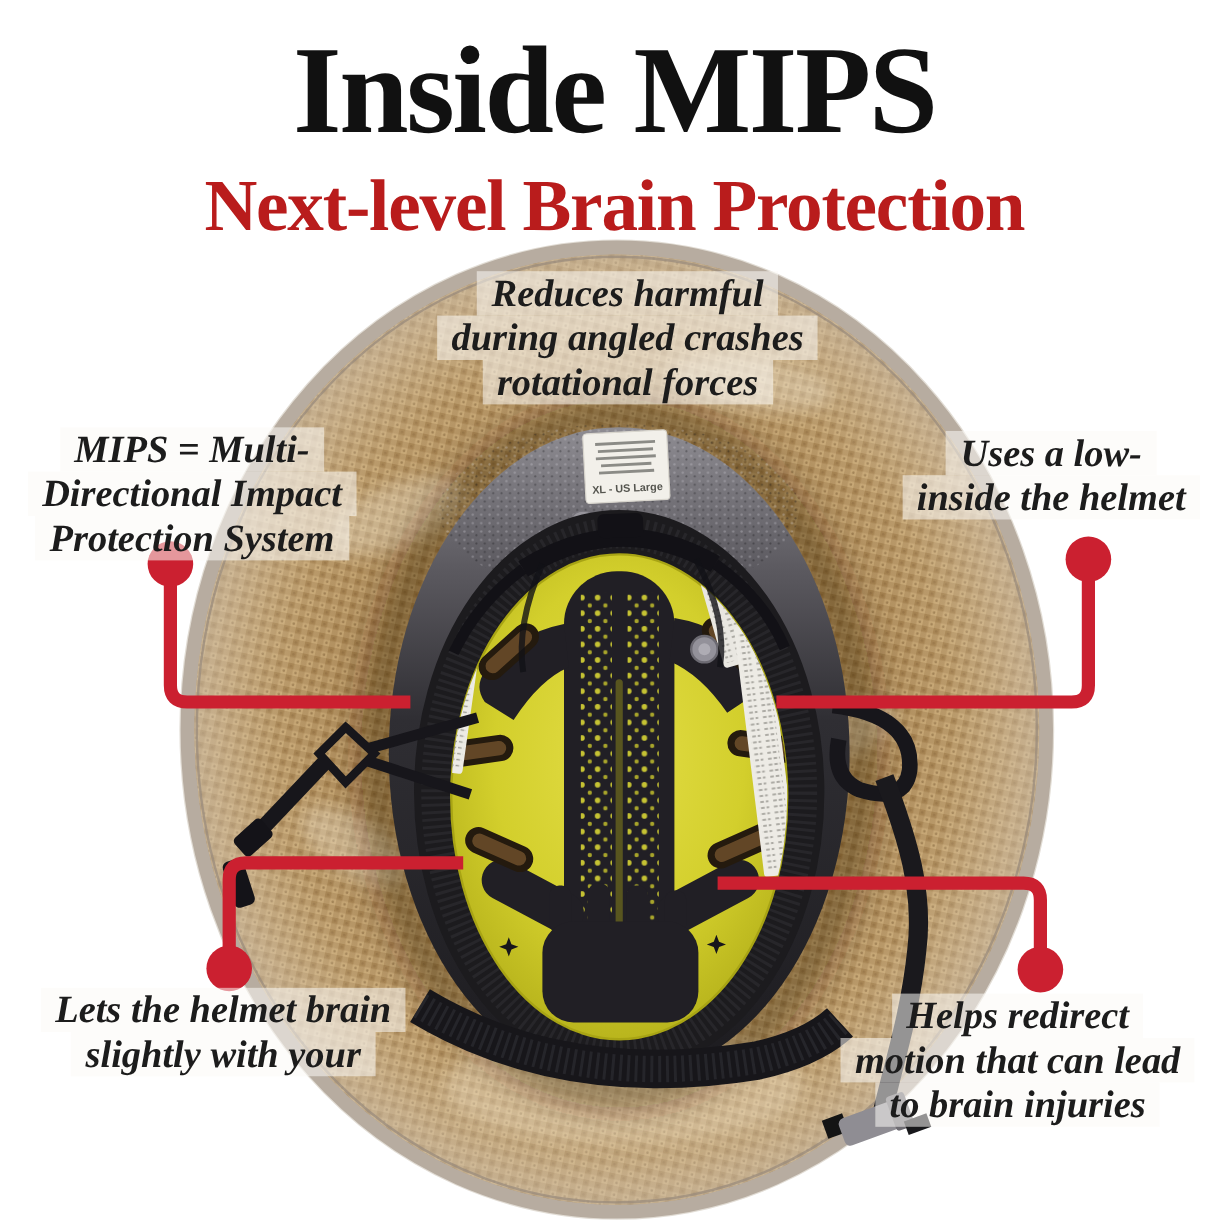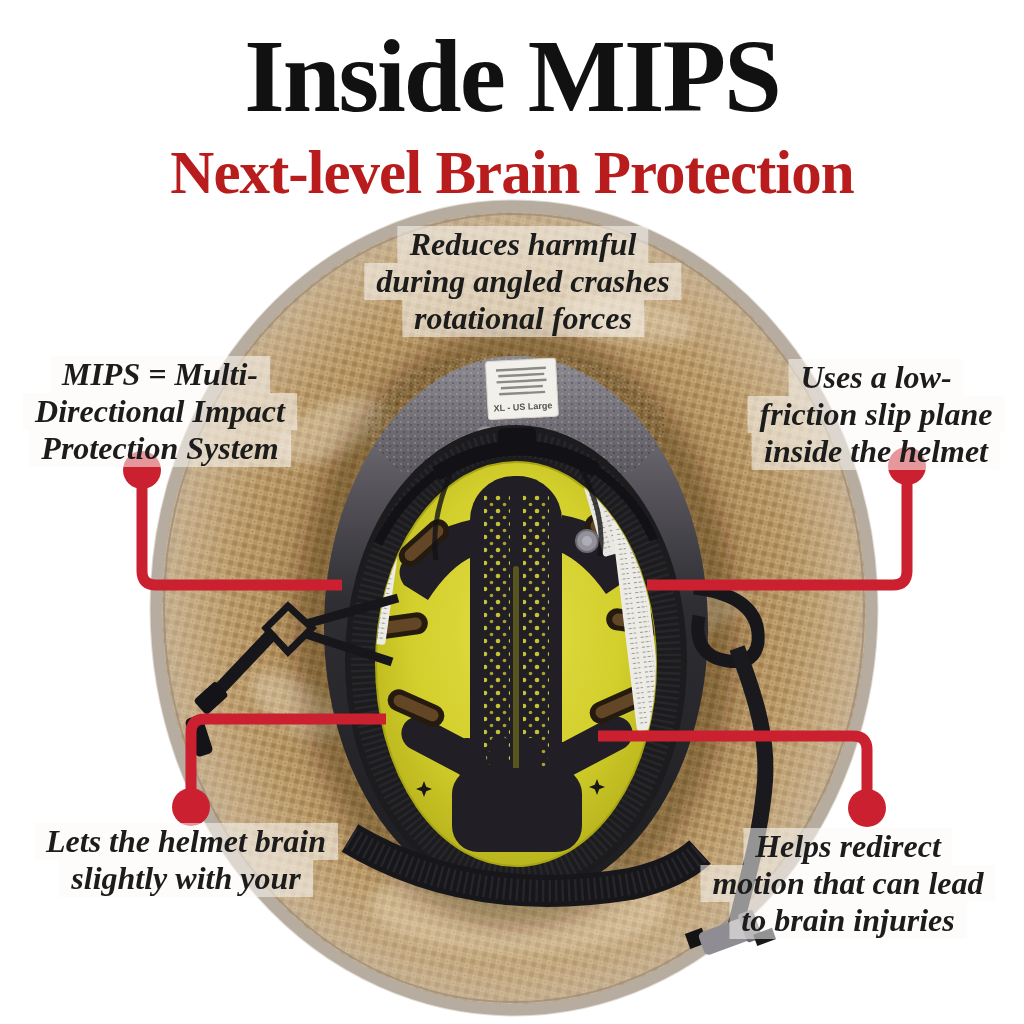--- a/index.html
+++ b/index.html
@@ -227,21 +227,20 @@
   </div>
 
   <div class="callout" id="callout-left">
     <div class="cl"><span class="bg">MIPS = Multi-</span></div>
     <div class="cl"><span class="bg">Directional Impact</span></div>
     <div class="cl"><span class="bg">Protection System</span></div>
   </div>
 
   <div class="callout" id="callout-right">
     <div class="cl"><span class="bg">Uses a low-</span></div>
-    <div class="cl"><span class="bg">friction slip plane</span></div>
     <div class="cl"><span class="bg">inside the helmet</span></div>
   </div>
 
   <div class="callout" id="callout-bottom-left">
     <div class="cl"><span class="bg">Lets the helmet brain</span></div>
     <div class="cl"><span class="bg">slightly with your</span></div>
   </div>
 
   <div class="callout" id="callout-bottom-right">
     <div class="cl"><span class="bg">Helps redirect</span></div>

